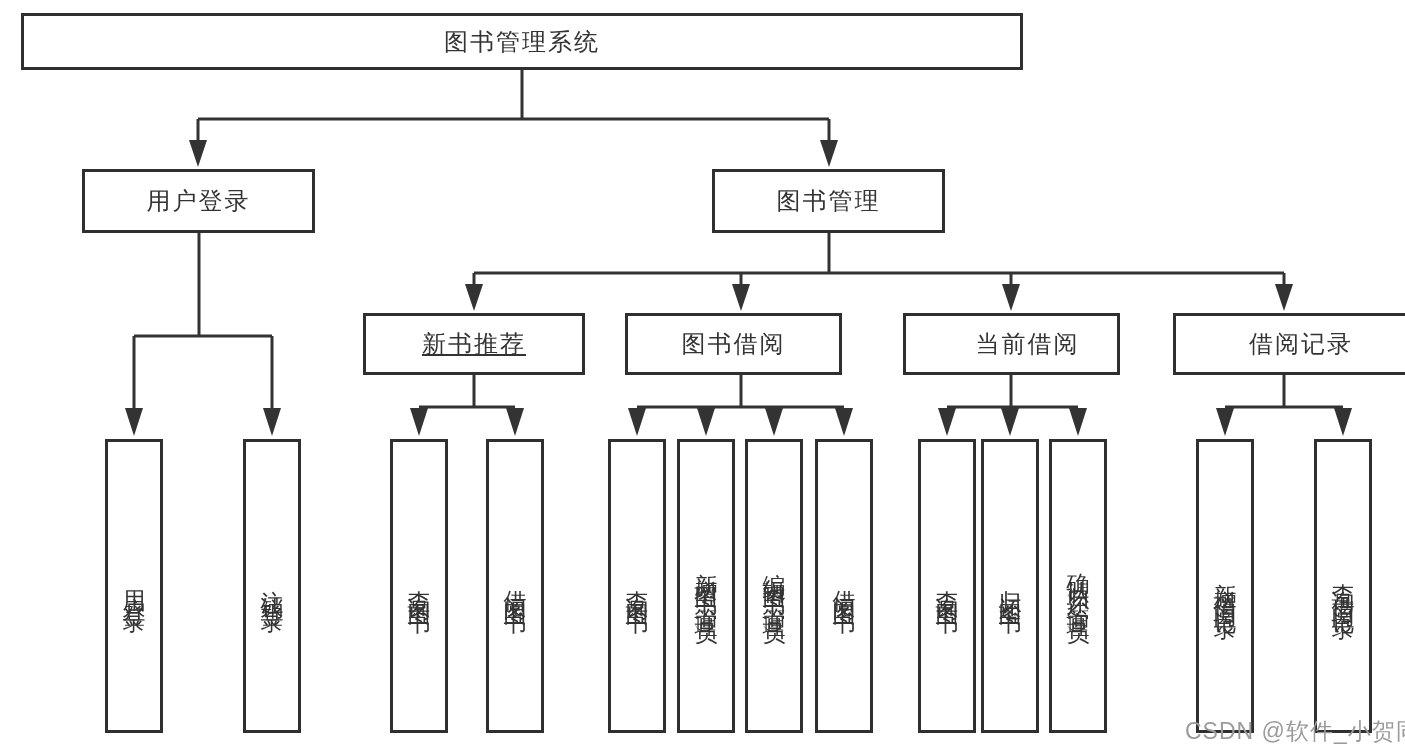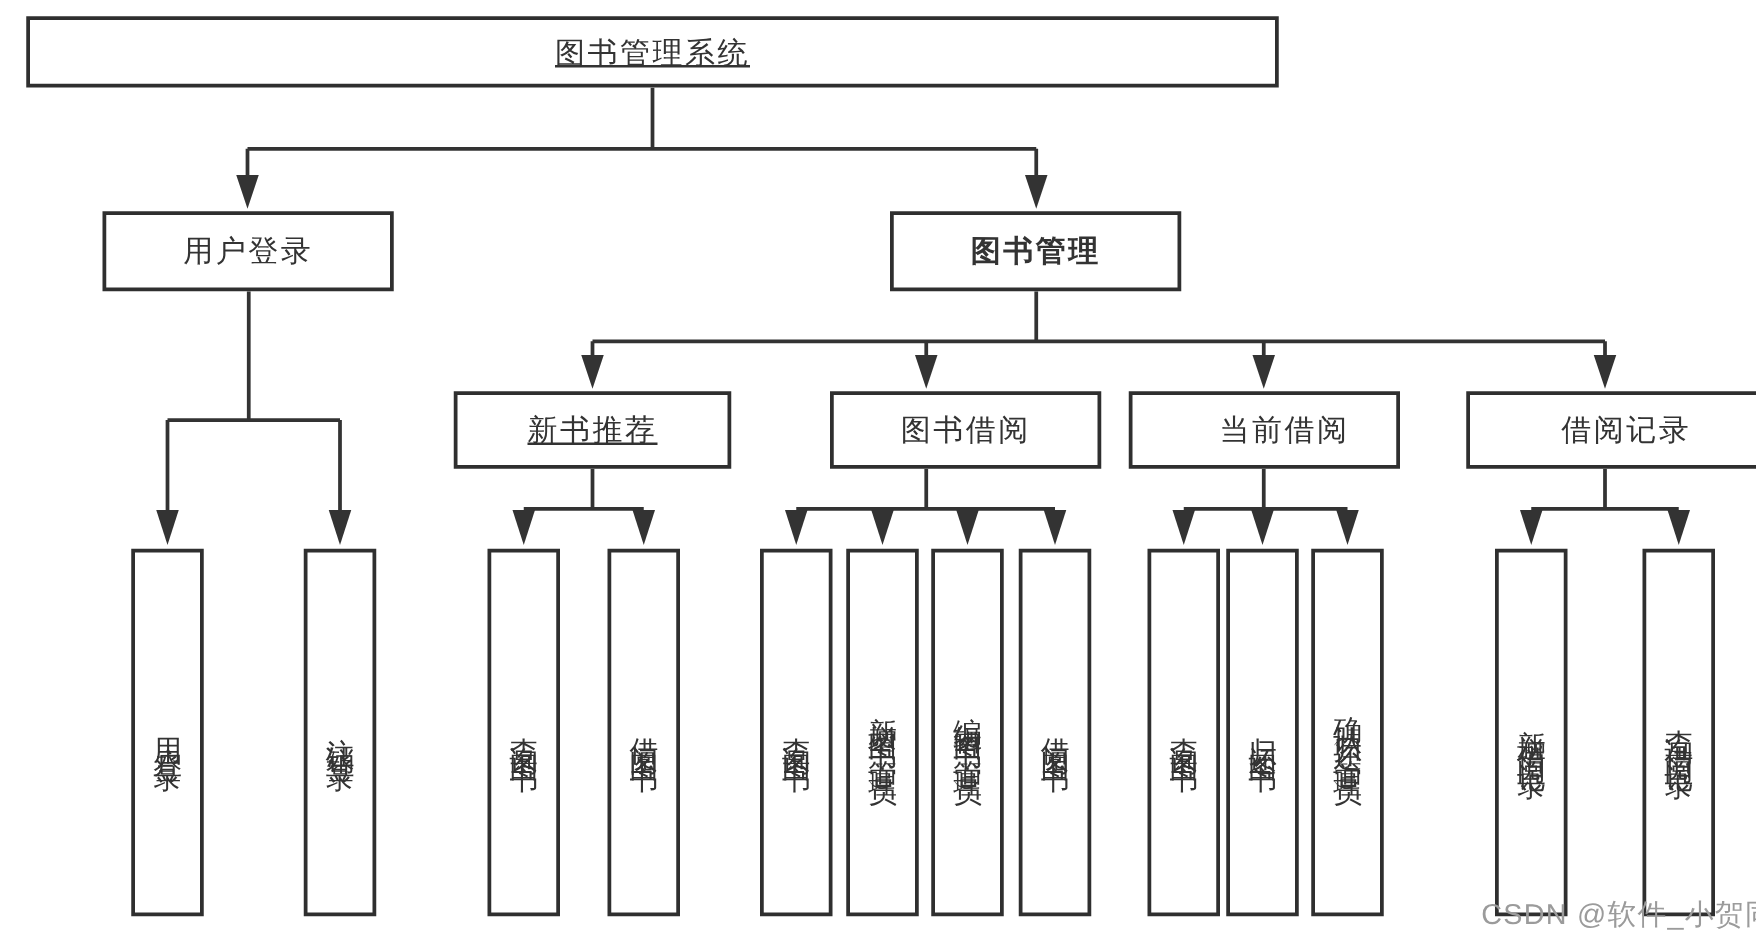--- a/index.html
+++ b/index.html
@@ -51,27 +51,27 @@
   .vtext {
     writing-mode: vertical-rl;
     text-orientation: mixed;
     font-size: 23px;
     letter-spacing: 7px;
     line-height: 1;
     color: #333333;
     white-space: nowrap;
   }
   
-  .n-root   { left: 21px;   top: 13px;  width: 1002px; height: 57px; text-decoration: underline; }
+  .n-root   { left: 21px;   top: 13px;  width: 1002px; height: 57px; }
   
   .n-login  { left: 82px;   top: 169px; width: 233px;  height: 64px; }
-  .n-bookmg { left: 712px;  top: 169px; width: 233px;  height: 64px; font-weight: bold; }
+  .n-bookmg { left: 712px;  top: 169px; width: 233px;  height: 64px; }
   
   .n-newrec { left: 363px;  top: 313px; width: 222px;  height: 62px; text-decoration: underline; }
-  .n-borrow { left: 664px;  top: 313px; width: 217px;  height: 62px; }
+  .n-borrow { left: 625px;  top: 313px; width: 217px;  height: 62px; }
   .n-currb  { left: 903px;  top: 313px; width: 217px;  height: 62px; padding-left: 32px; }
   .n-record { left: 1173px; top: 313px; width: 256px;  height: 62px; }
   
   .lf-1  { left: 105px; }
   .lf-2  { left: 243px; }
   .lf-3  { left: 390px; }
   .lf-4  { left: 486px; }
   .lf-5  { left: 608px; }
   .lf-6  { left: 677px; }
   .lf-7  { left: 745px; }

